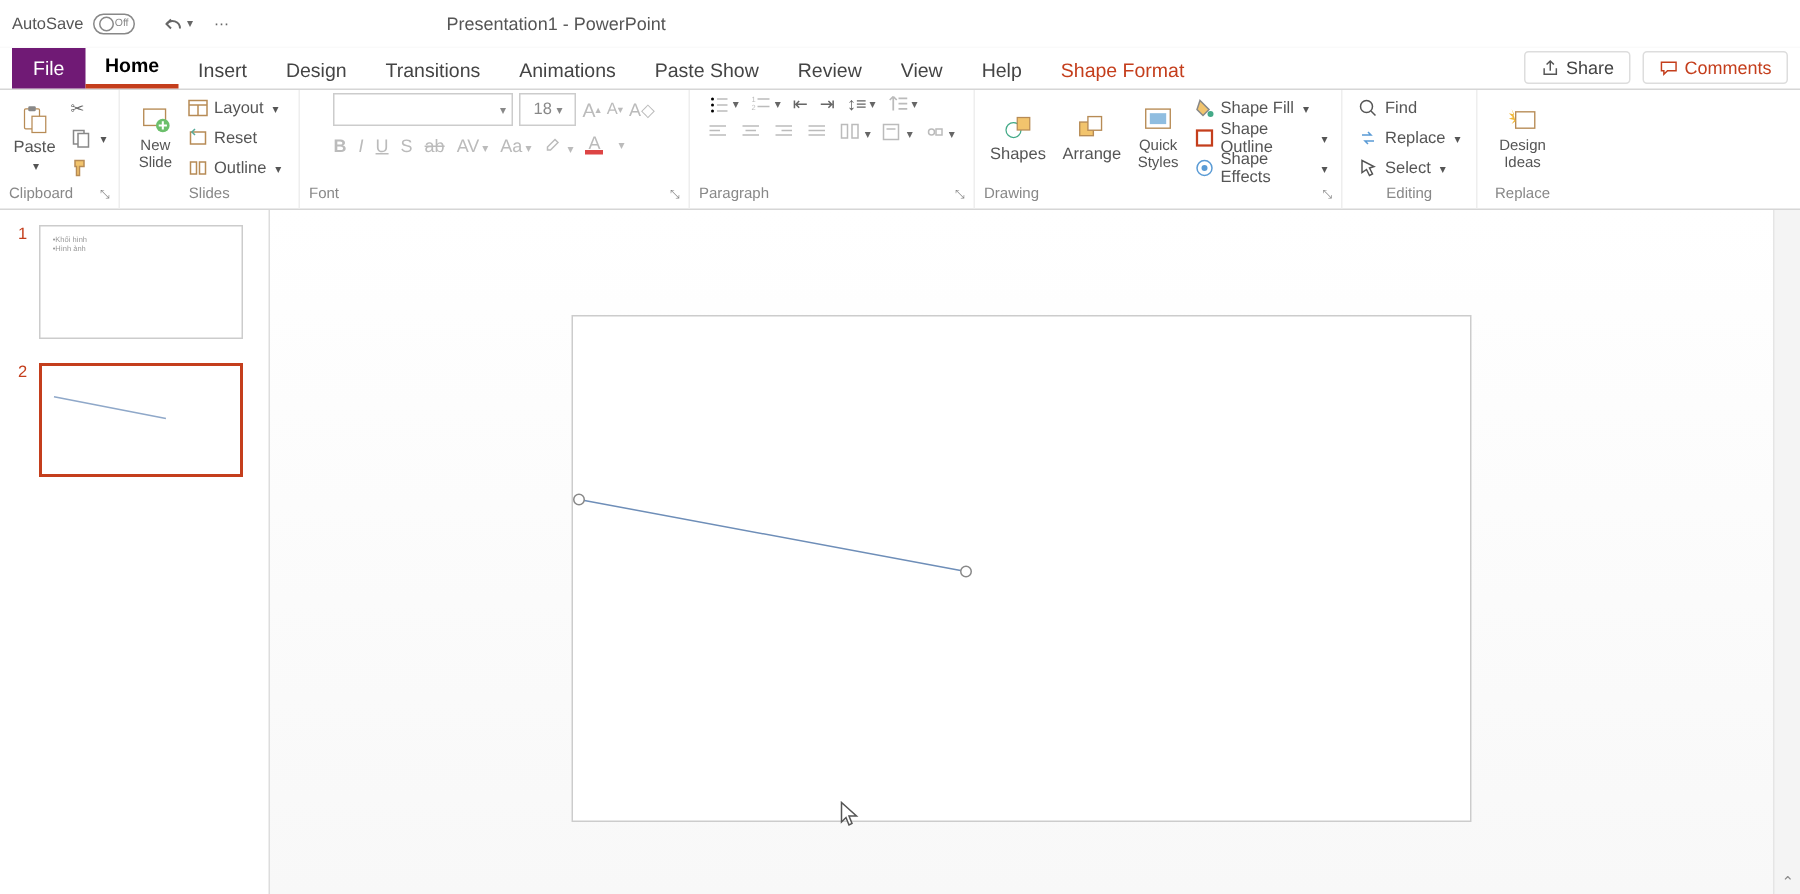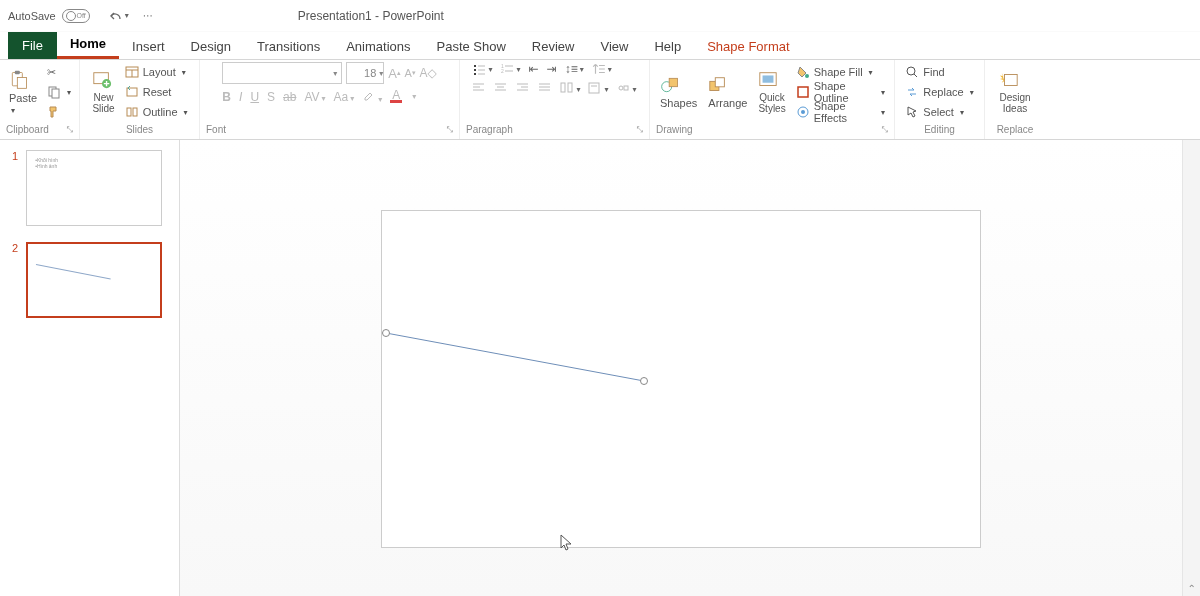--- a/index.html
+++ b/index.html
@@ -11,37 +11,37 @@
 .qat{display:flex;align-items:center;gap:4px;color:#666;margin-right:20px}
 .qat-btn{padding:3px 5px;display:flex;align-items:center}
 .caret{font-size:8px;margin-left:2px}
 .doc-title{font-size:12px;color:#555;margin:0 auto 0 120px}
 .search{flex:0 0 320px;height:24px;border:1px solid #ccc;border-radius:3px;display:flex;align-items:center;padding:0 8px;color:#888;gap:6px;margin-left:20px}
 .tb-right{margin-left:auto;display:flex;align-items:center;gap:12px}
 .avatar{width:20px;height:20px;border-radius:50%;background:radial-gradient(circle at 35% 35%,#c9b89a,#776a58)}
 .winicon{width:24px;height:24px;display:flex;align-items:center;justify-content:center;color:#555}
 .tabs{display:flex;align-items:flex-end;height:28px;padding:0 8px;background:#fff;border-bottom:1px solid #d6d6d6;position:relative}
 .tab{padding:5px 13px;font-size:13px;color:#444;cursor:pointer}
-.tab.file{background:#14532d;color:#fff;font-size:13px;padding:6px 14px}
+.tab.file{background:#701a75;color:#fff;font-size:13px;padding:6px 14px}
 .tab.active{color:#000;border-bottom:3px solid #c43e1c;font-weight:700}
 .tab.shape-format{color:#c43e1c}
 .tabs-right{position:absolute;right:8px;top:2px;display:flex;gap:8px}
 .share-btn{border:1px solid #ddd;border-radius:3px;padding:3px 10px;font-size:12px;color:#444;display:flex;align-items:center;gap:4px}
 .comments-btn{border:1px solid #ddd;border-radius:3px;padding:3px 10px;font-size:12px;color:#c43e1c;display:flex;align-items:center;gap:4px}
 .ribbon{display:flex;height:80px;background:#fff;border-bottom:1px solid #d6d6d6}
 .group{display:flex;flex-direction:column;padding:2px 6px;border-right:1px solid #eee;align-items:center;justify-content:space-between}
 .group-body{display:flex;align-items:center;gap:3px;flex:1}
 .group-label{font-size:10px;color:#888;height:15px;display:flex;align-items:center;justify-content:center;width:100%}
 .glaunch{font-size:8px;color:#888;margin-left:auto}
-.big-btn{display:flex;flex-direction:column;justify-content:center;padding:2px 4px;font-size:11px;color:#555;gap:2px}
+.big-btn{display:flex;flex-direction:column;align-items:center;justify-content:center;padding:2px 4px;font-size:11px;color:#555;gap:2px}
 .big-btn svg,.big-btn .ico{width:20px;height:20px}
 .small-row{display:flex;flex-direction:column;gap:2px;font-size:11px;color:#555}
 .small-row>div{display:flex;align-items:center;gap:4px;padding:0 3px;height:18px}
 .font-box{width:120px;height:22px;border:1px solid #ccc;display:flex;align-items:center;justify-content:flex-end;padding:0 4px;font-size:10px;color:#888}
-.size-box{width:38px;height:22px;border:1px solid #ccc;display:flex;align-items:center;justify-content:flex-end;font-size:11px;color:#888}
+.size-box{width:38px;height:22px;border:1px solid #ccc;display:flex;align-items:center;justify-content:center;font-size:11px;color:#888}
 .row{display:flex;align-items:center;gap:4px}
 .ico{display:inline-flex;align-items:center;justify-content:center;color:#666}
 .ico svg{width:14px;height:14px}
 .muted{color:#bbb}
 .work{display:flex;height:456px}
 .thumbs{width:180px;background:#fff;border-right:1px solid #ddd;padding:10px 12px;display:flex;flex-direction:column;gap:16px}
 .thumb-row{display:flex;gap:8px;align-items:flex-start}
 .tnum{font-size:11px;color:#c43e1c}
 .thumb{width:136px;height:76px;border:1px solid #ccc;background:#fff;position:relative}
 .thumb.selected{border:2px solid #c43e1c}
@@ -83,20 +83,34 @@
   <div class="tab active">Home</div>
   <div class="tab">Insert</div>
   <div class="tab">Design</div>
   <div class="tab">Transitions</div>
   <div class="tab">Animations</div>
   <div class="tab">Paste Show</div>
   <div class="tab">Review</div>
   <div class="tab">View</div>
   <div class="tab">Help</div>
   <div class="tab shape-format">Shape Format</div>
+  <div class="tabs-right">
+    <div class="share-btn">
+      <svg width="13" height="13" viewBox="0 0 16 16">
+          <path d="M3 8v5h10V8M8 2v8M5 5l3-3 3 3" fill="none" stroke="#555" stroke-width="1.2"></path>
+        </svg>
+      <span>Share</span>
+    </div>
+    <div class="comments-btn">
+      <svg width="13" height="13" viewBox="0 0 16 16">
+          <path d="M2 3h12v7H7l-3 3v-3H2z" fill="none" stroke="#c43e1c" stroke-width="1.2"></path>
+        </svg>
+      <span>Comments</span>
+    </div>
+  </div>
 </div>
 
 <div class="ribbon">
 
   <div class="group" style="width:80px">
     <div class="group-body">
       <div class="big-btn">
         <svg width="22" height="24" viewBox="0 0 22 24">
             <rect x="3" y="3" width="12" height="16" rx="1" fill="#fff" stroke="#b78b55"></rect>
             <rect x="6" y="1" width="6" height="4" rx="1" fill="#888"></rect>

